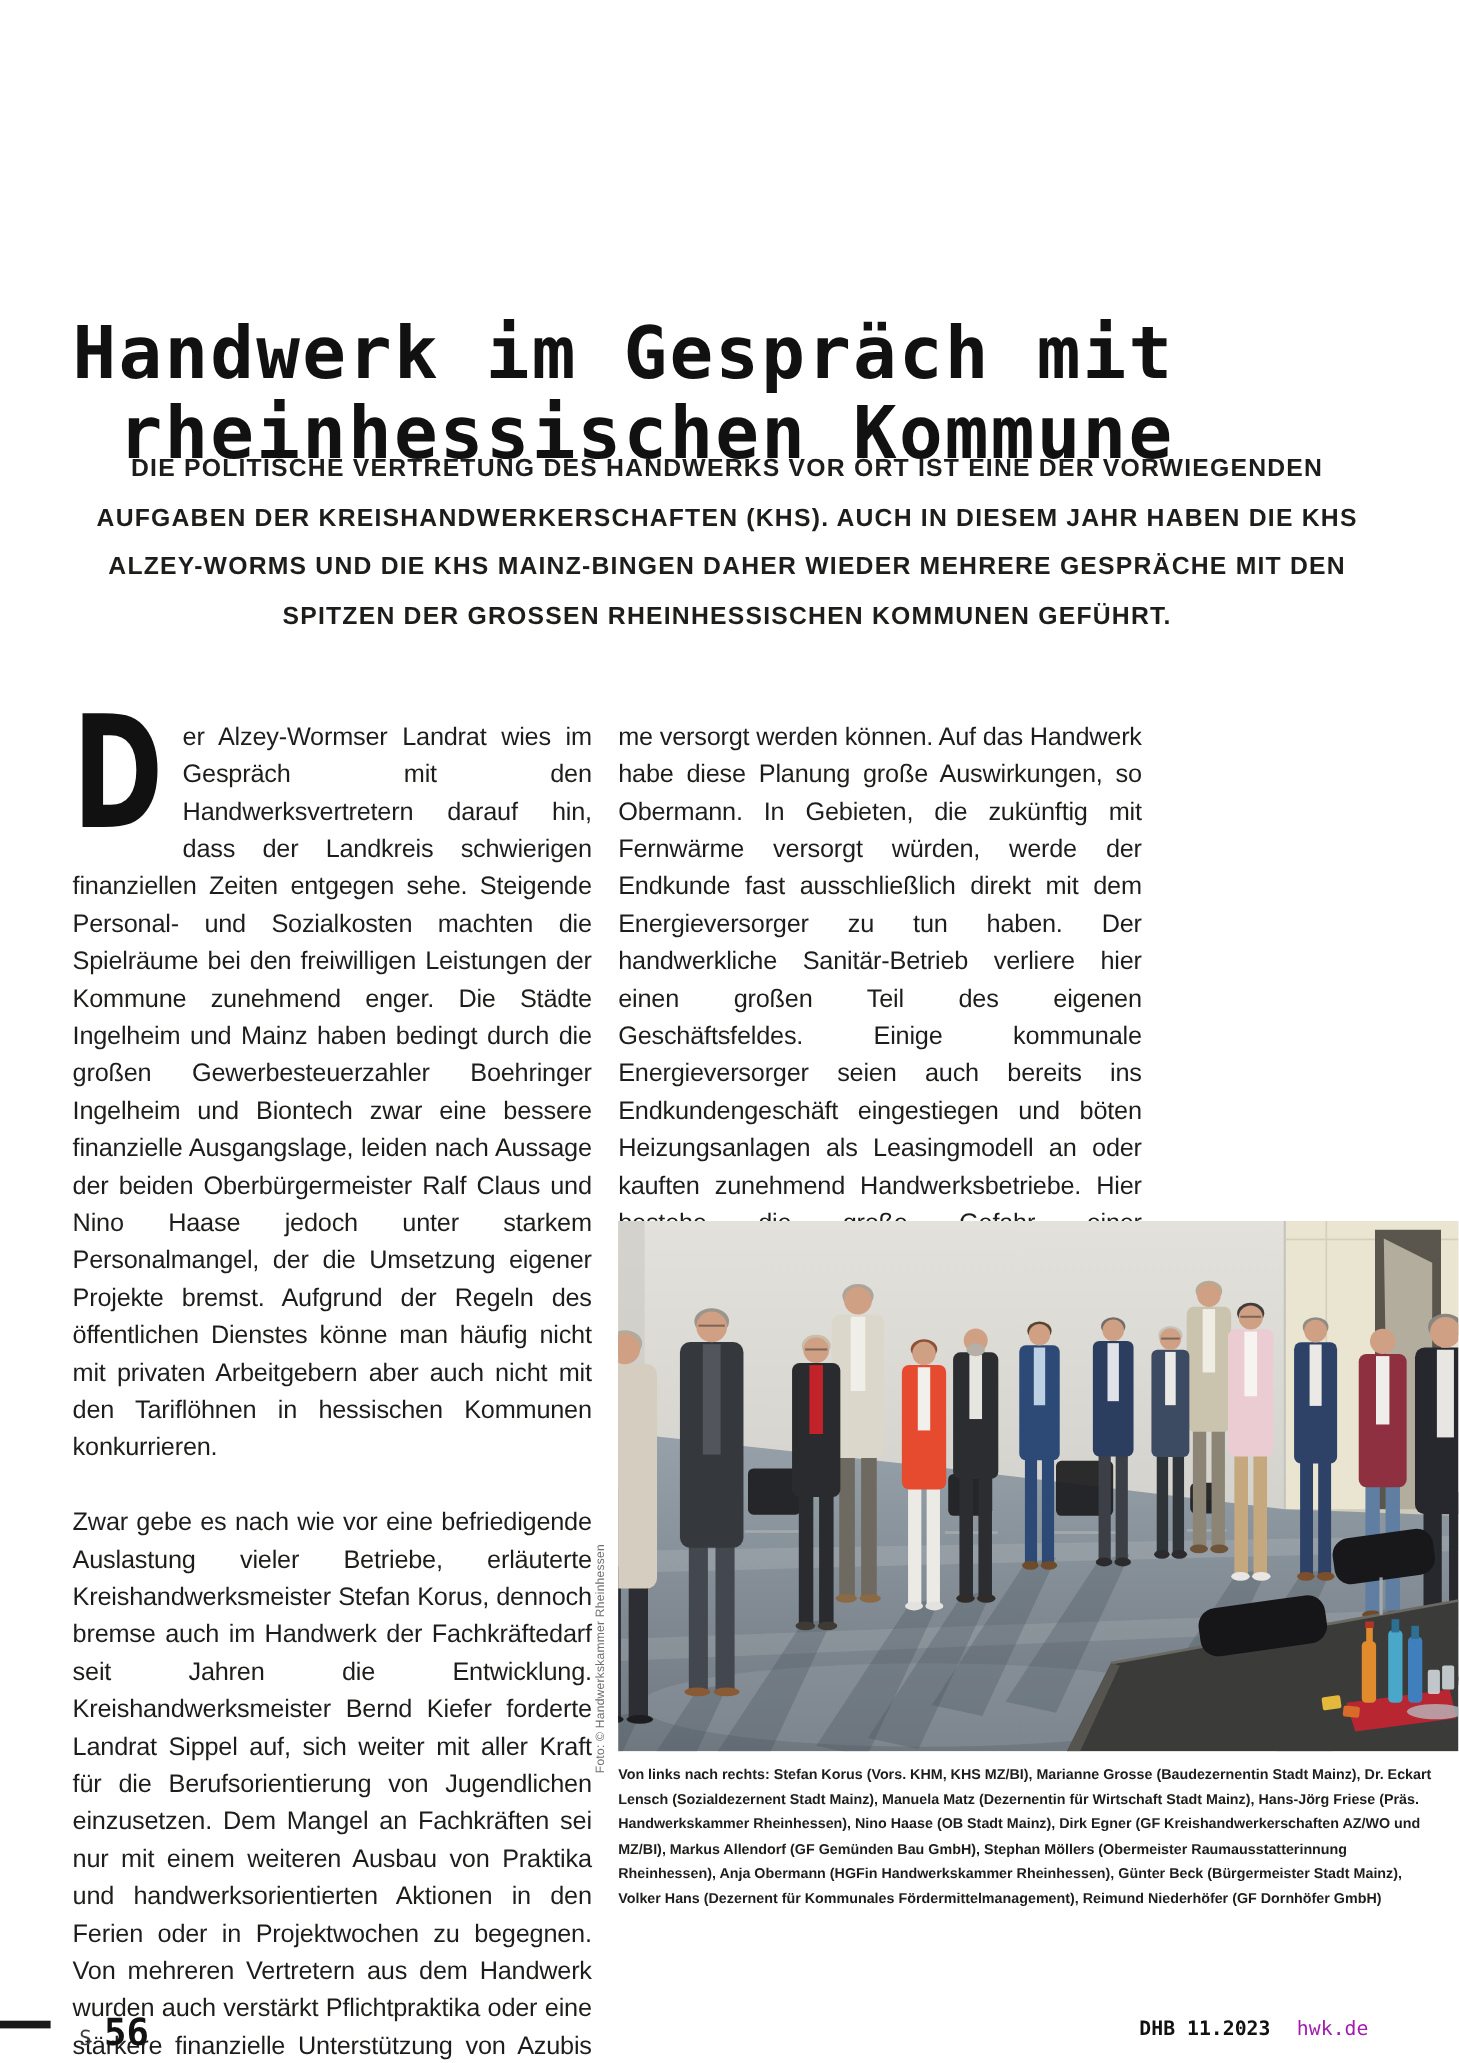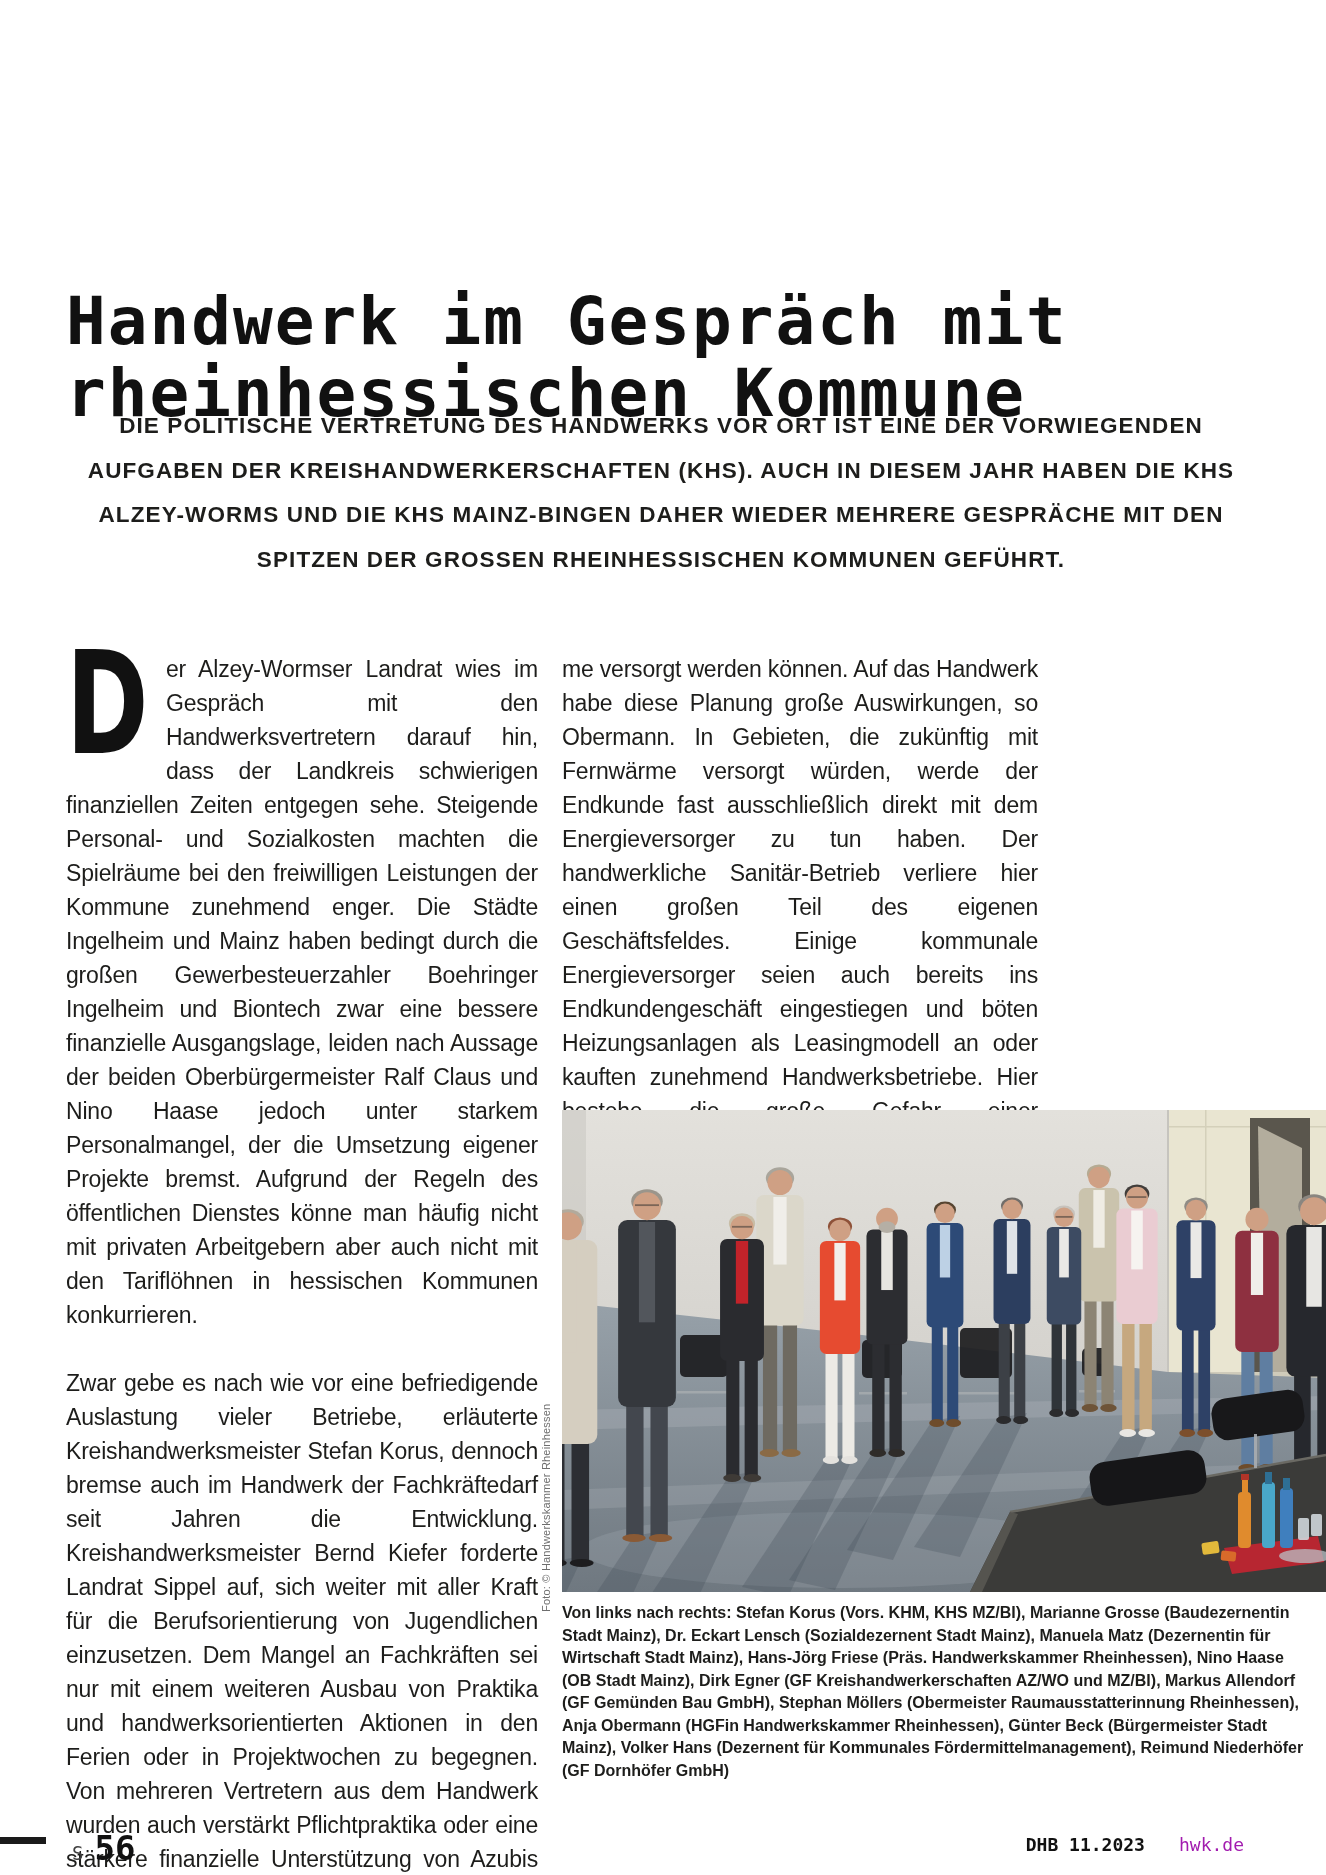--- a/index.html
+++ b/index.html
@@ -3,21 +3,21 @@
 <meta charset="utf-8">
 <style>
   html,body{margin:0;padding:0;background:#ffffff;}
   .page{
     position:relative;width:1326px;height:1875px;background:#ffffff;
     font-family:"Liberation Sans",sans-serif;color:#1d1d1b;overflow:hidden;
   }
   .headline{
     position:absolute;left:66px;top:242px;
     font-family:"DejaVu Sans Mono",monospace;font-weight:bold;
-    font-size:66px;line-height:72px;letter-spacing:2px;color:#111;white-space:nowrap;
+    font-size:66px;line-height:72px;letter-spacing:2px;color:#111;white-space:nowrap;text-align:right;
   }
   .lede{
     position:absolute;left:66px;top:404px;width:1190px;
     font-weight:bold;font-size:22.5px;line-height:44.5px;letter-spacing:1.1px;
     color:#1d1d1b;text-transform:none;text-align:center;
   }
   .col{
     position:absolute;top:652px;
     font-size:23px;line-height:34px;letter-spacing:-0.2px;
     text-align:justify;color:#1d1d1b;
@@ -35,32 +35,32 @@
     position:absolute;left:562px;top:1110px;width:764px;height:482px;background:#d8d6d1;
   }
   .photo svg{display:block;width:100%;height:100%;}
   .photo-credit{
     position:absolute;left:540px;top:1612px;
     transform:rotate(-90deg);transform-origin:0 0;
     font-size:11px;letter-spacing:.2px;color:#6e6e6e;white-space:nowrap;
   }
   .caption{
     position:absolute;left:562px;top:1602px;width:742px;
-    font-weight:bold;font-size:16px;line-height:22.5px;letter-spacing:0;color:#1d1d1b;
+    font-weight:bold;font-size:13px;line-height:22.5px;letter-spacing:0;color:#1d1d1b;
     text-align:left;
   }
   .footer-rule{position:absolute;left:0;top:1837px;width:46px;height:7px;background:#1a1a1a;}
   .footer-left{
     position:absolute;left:72px;top:1828px;display:flex;gap:11px;align-items:baseline;
     font-family:"DejaVu Sans Mono",monospace;
   }
   .footer-left .s{font-size:19px;color:#3f3f3f;}
   .footer-left .num{font-size:34px;font-weight:bold;color:#111;}
   .footer-right{
-    position:absolute;right:82px;top:1834px;display:flex;gap:34px;align-items:baseline;
+    position:absolute;right:82px;top:1834px;display:flex;gap:24px;align-items:baseline;
     font-family:"DejaVu Sans Mono",monospace;font-size:18px;
   }
   .footer-right .issue{font-weight:bold;color:#111;}
   .footer-right .site{color:#a21caf;}
 </style>
 </head>
 <body>
 
 <div class="page">
 

